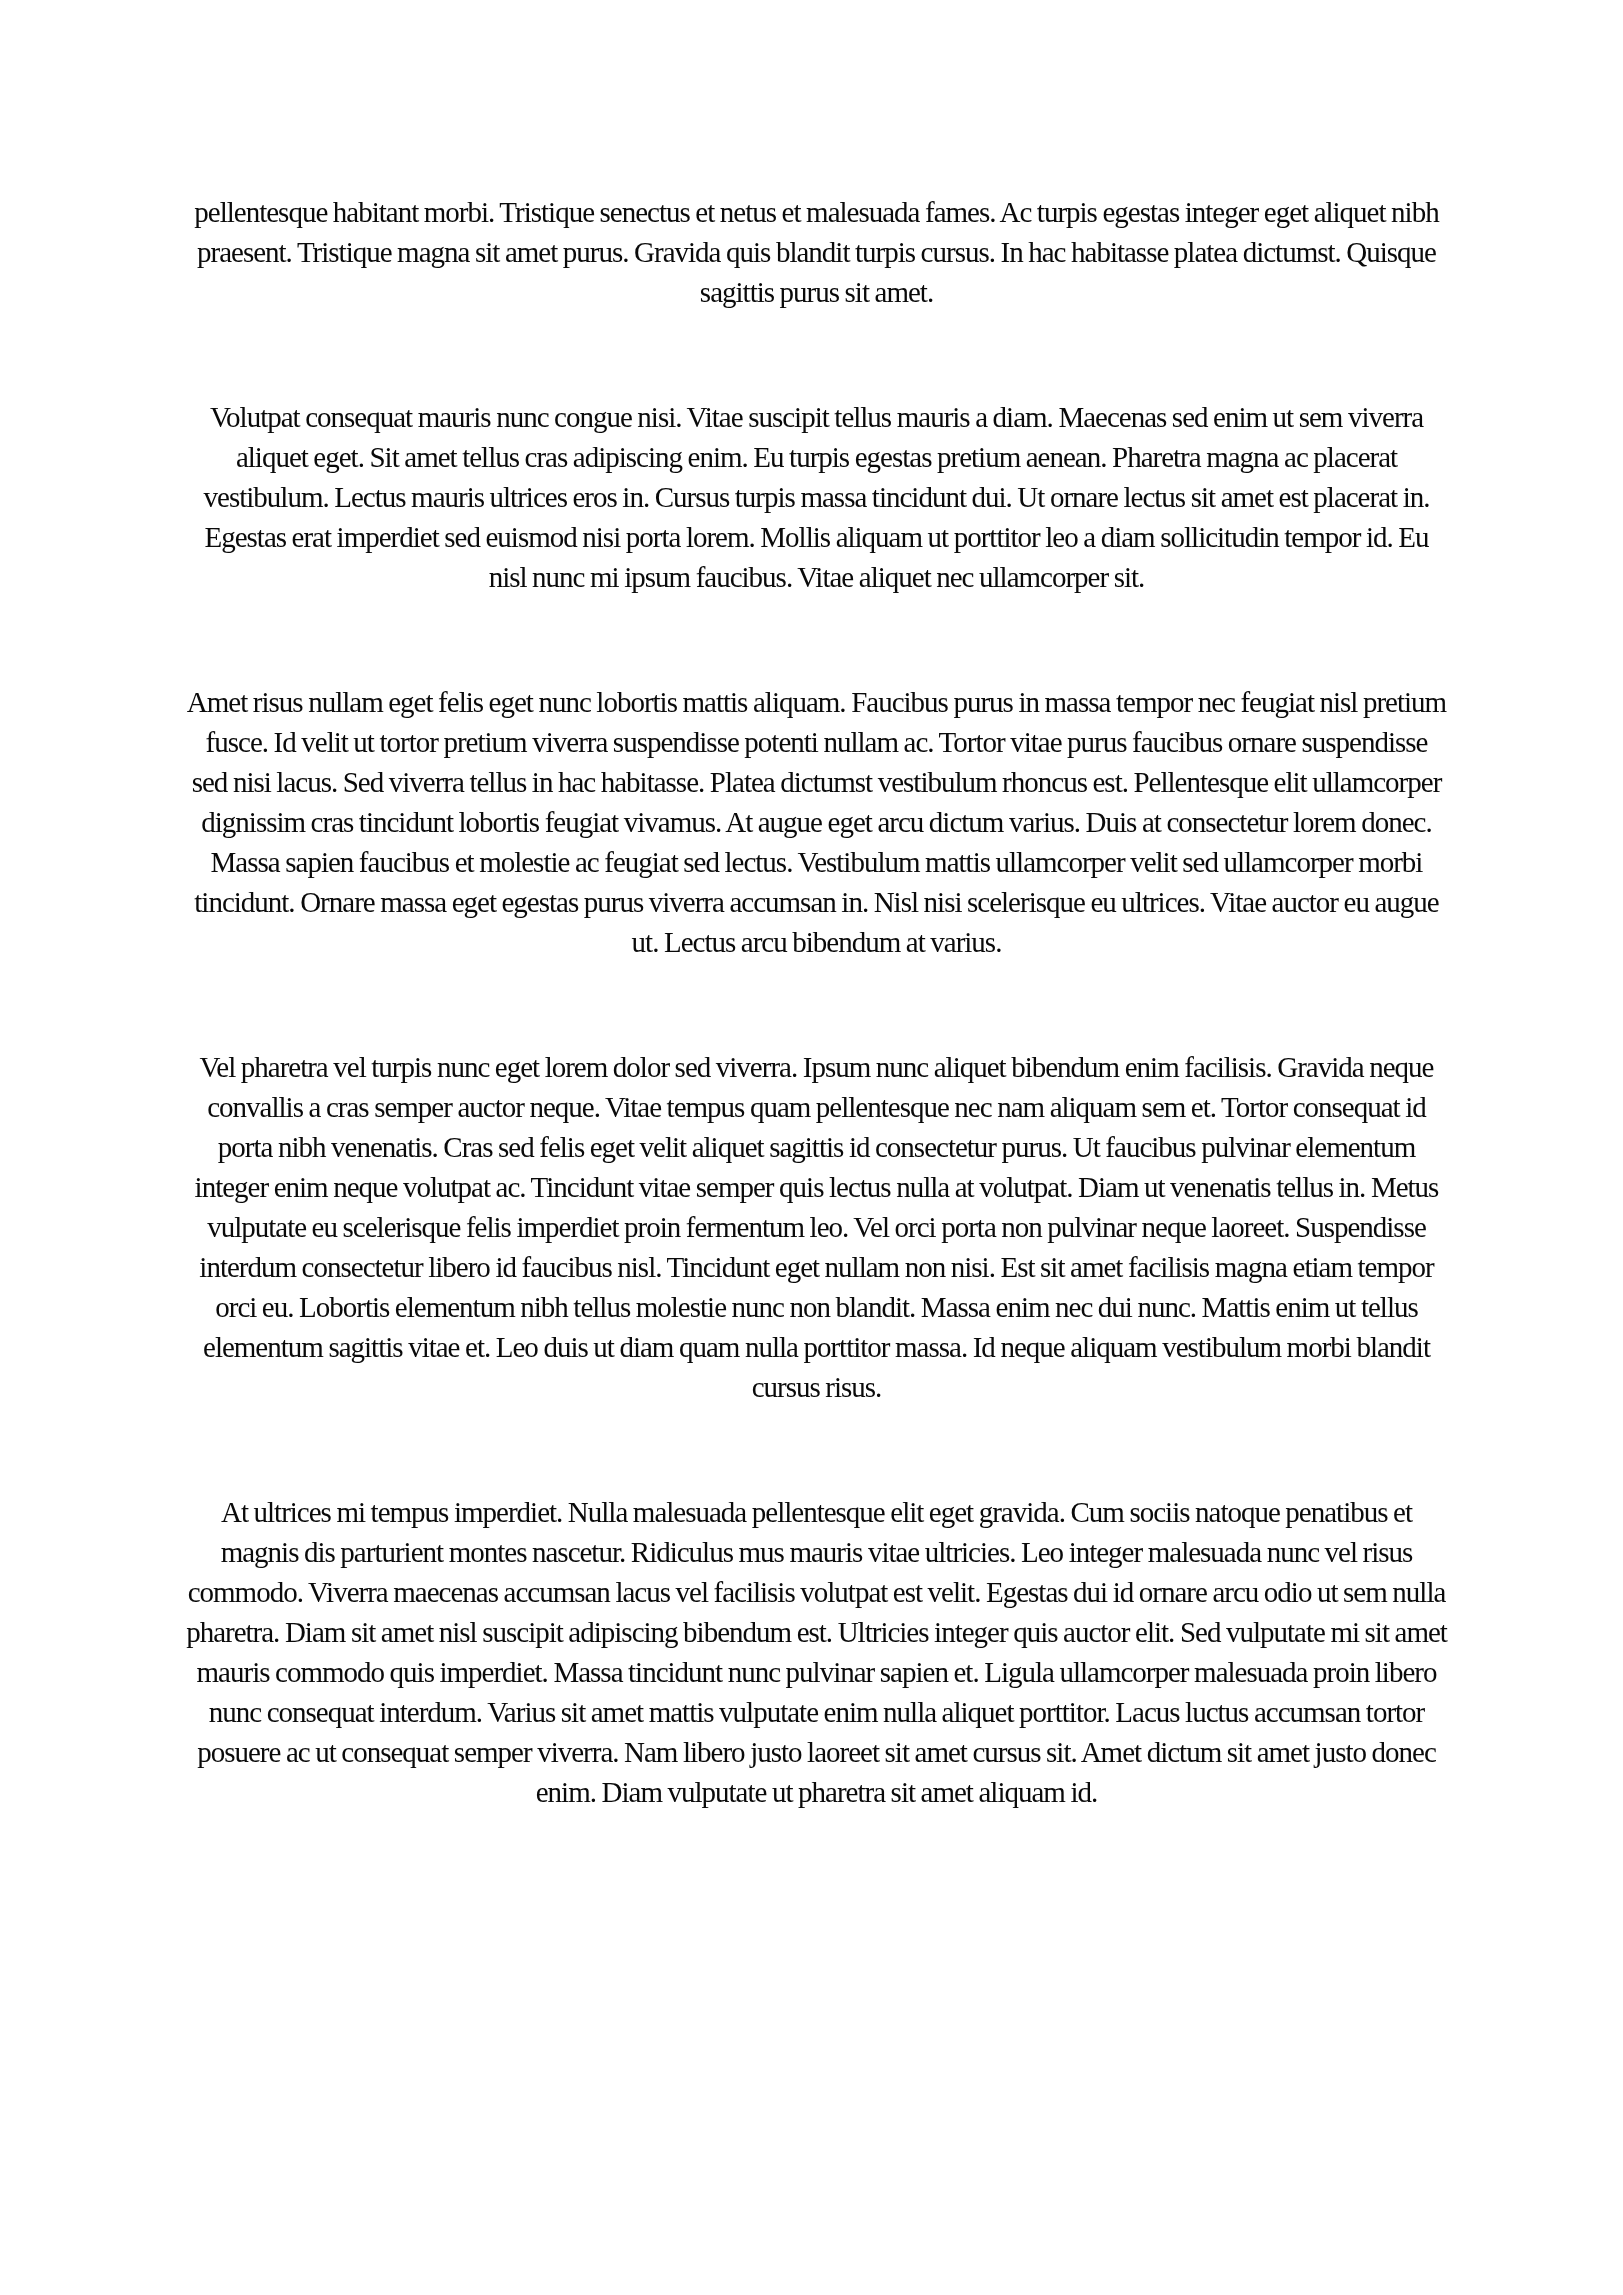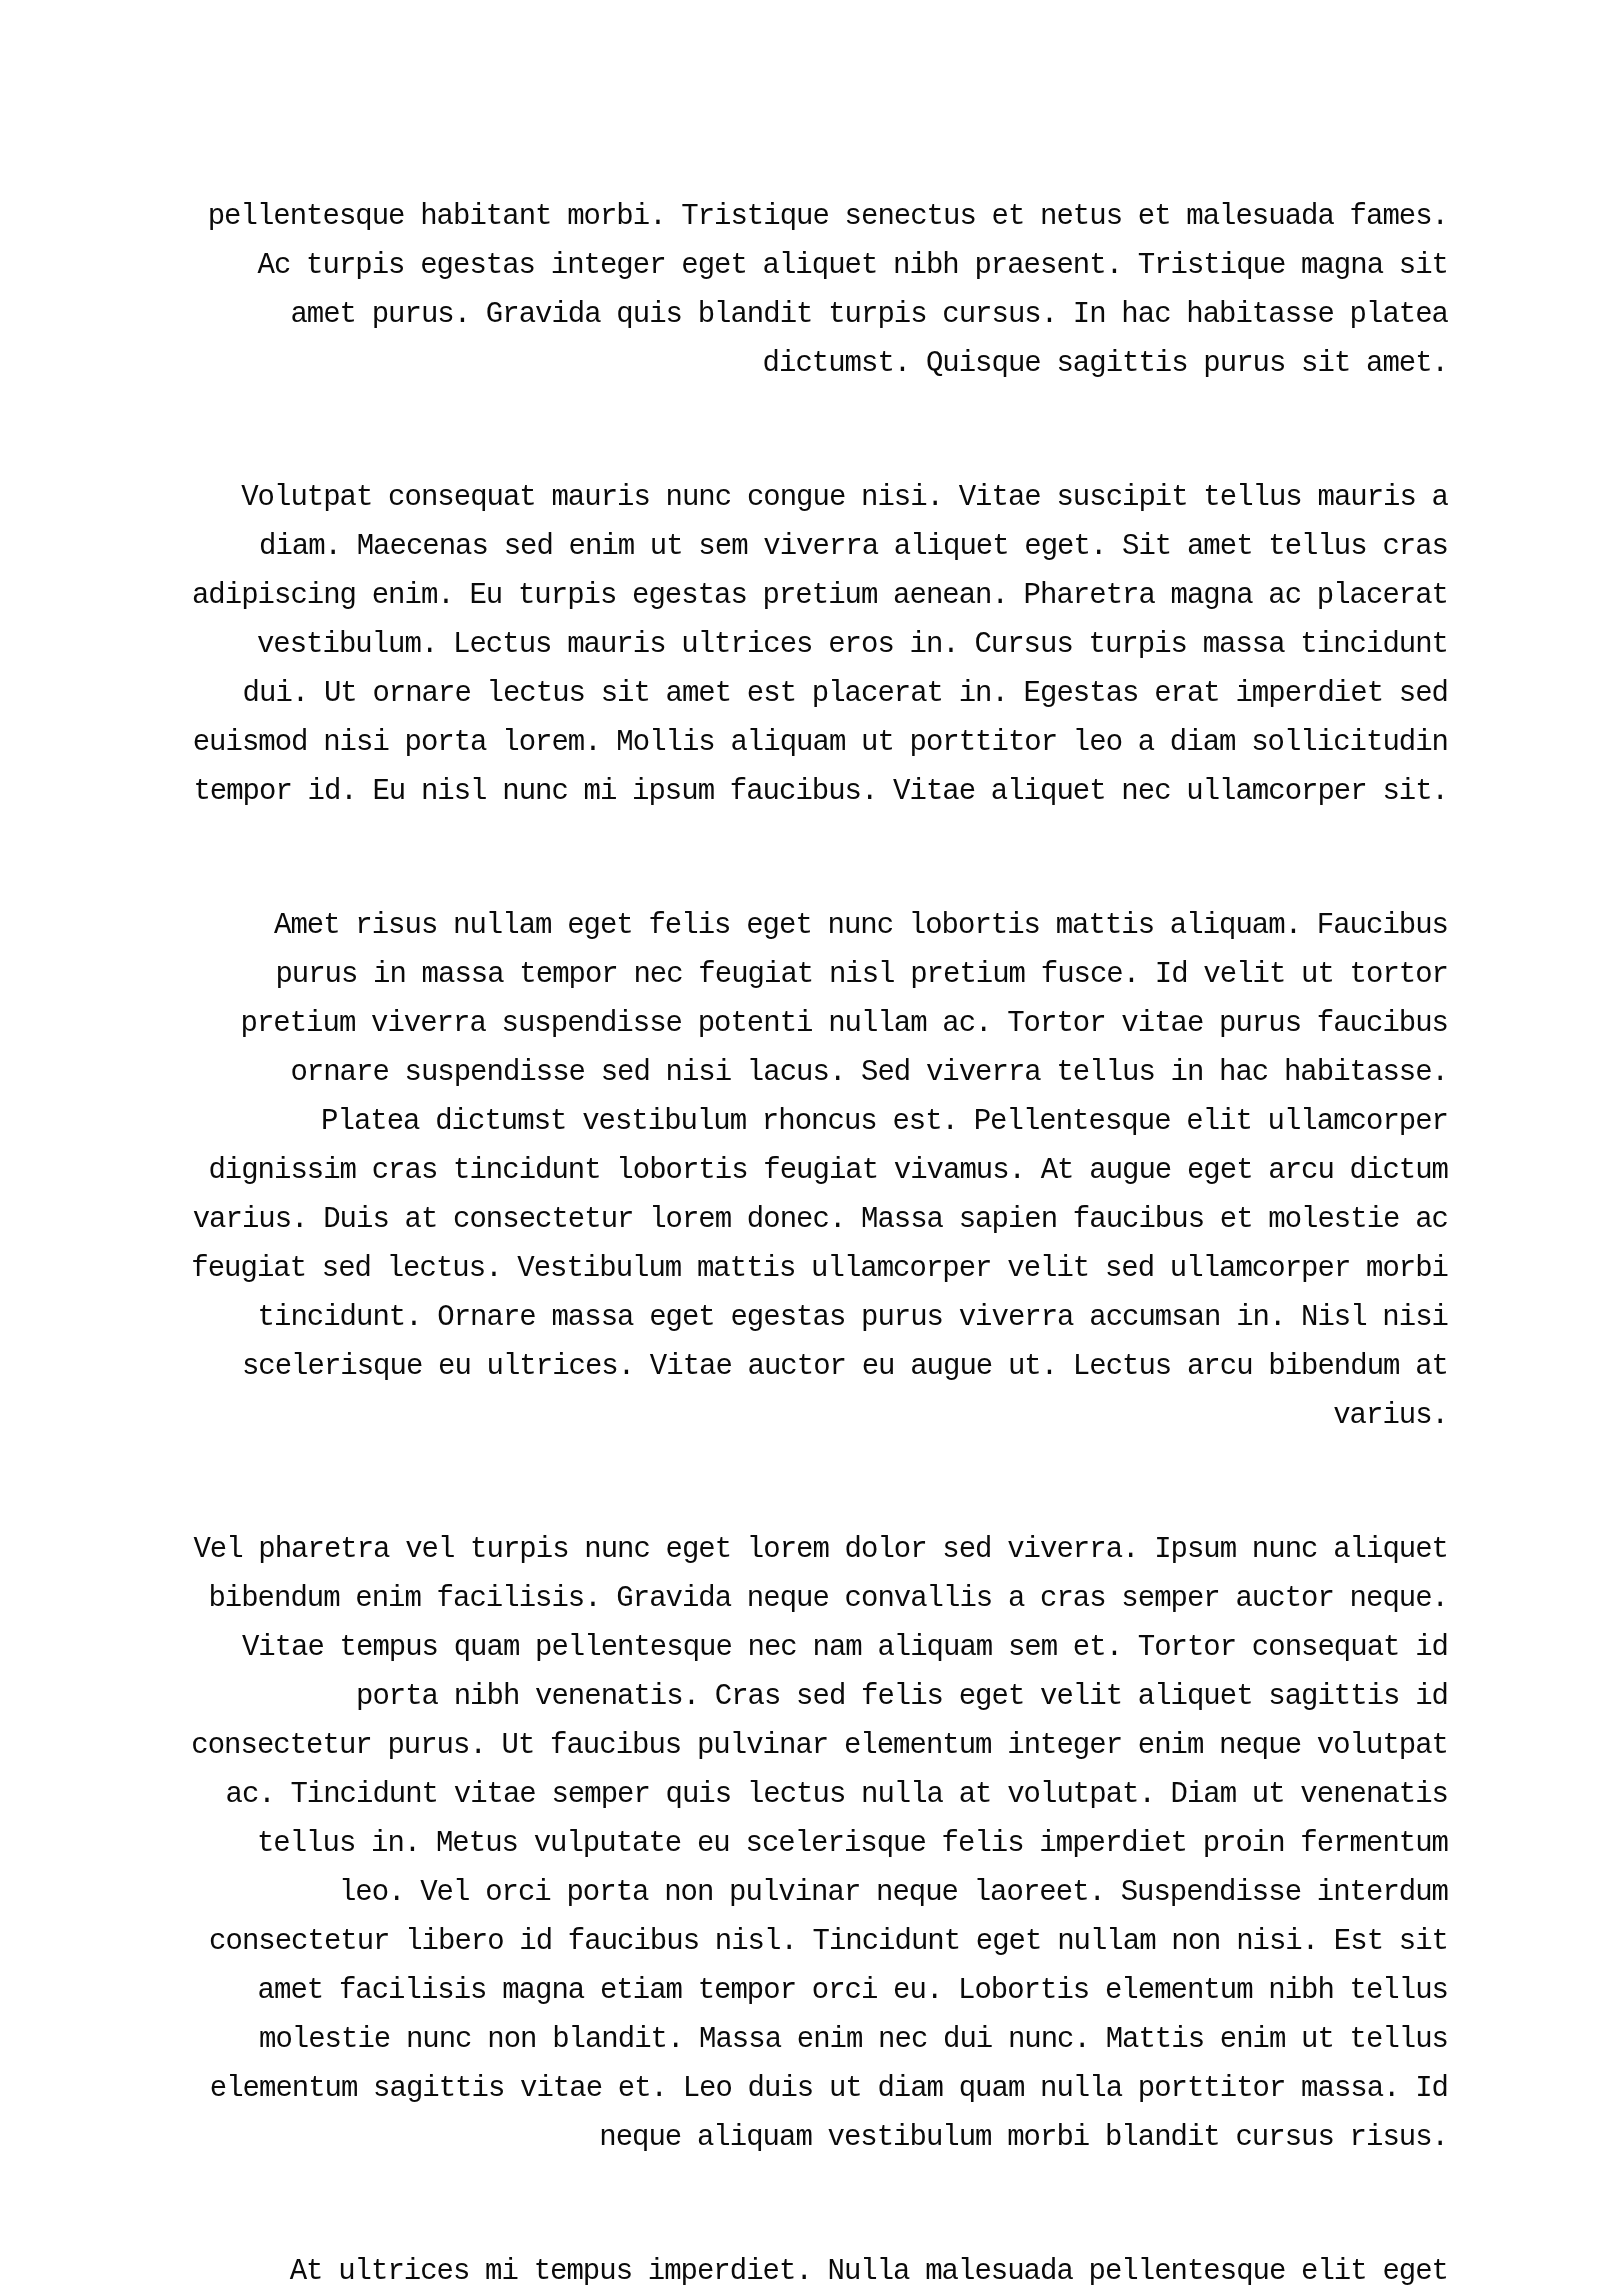--- a/index.html
+++ b/index.html
@@ -16,27 +16,27 @@
     box-sizing: border-box;
   }
   .content {
     position: absolute;
     top: 192px;
     left: 185px;
     width: 1263px;
   }
   .content p {
     margin: 0 0 85px 0;
-    font-family: Liberation Mono, monospace;
+    font-family: Liberation Serif, serif;
     font-size: 29px;
-    line-height: 49px;
+    line-height: 40px;
     letter-spacing: -1px;
     word-spacing: -0.7px;
     color: #0a0a0a;
-    text-align: right;
+    text-align: center;
     white-space: normal;
   }
   .content p:last-child {
     margin-bottom: 4px;
   }
 </style>
 </head>
 <body>
 
 <div class="page">

